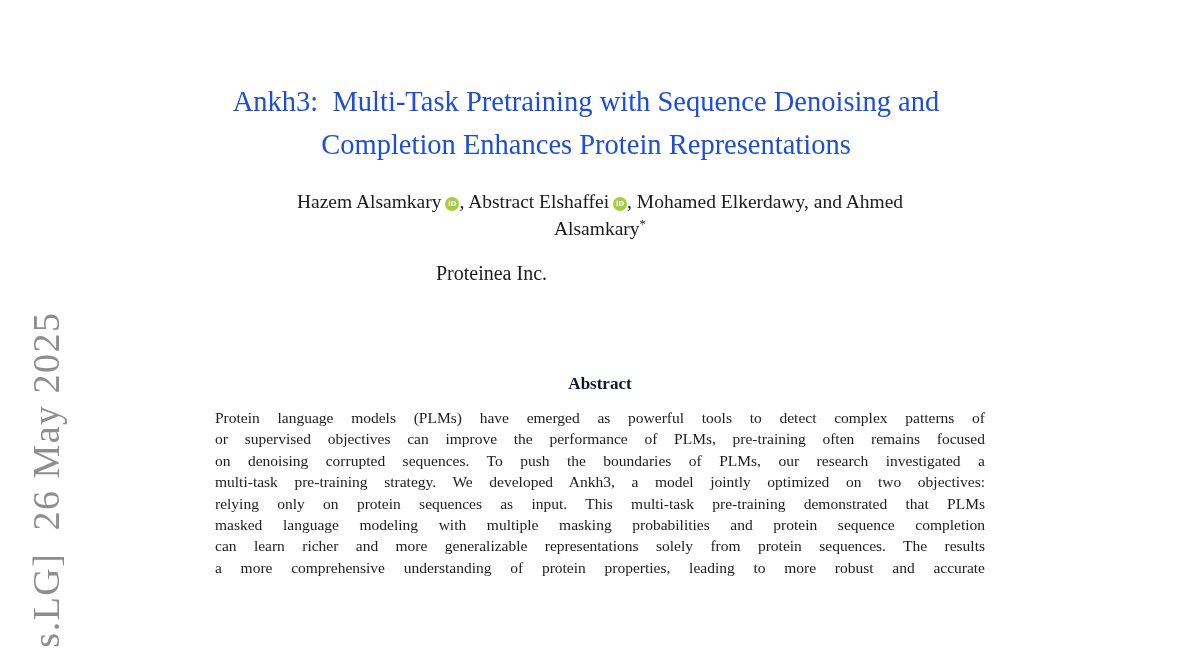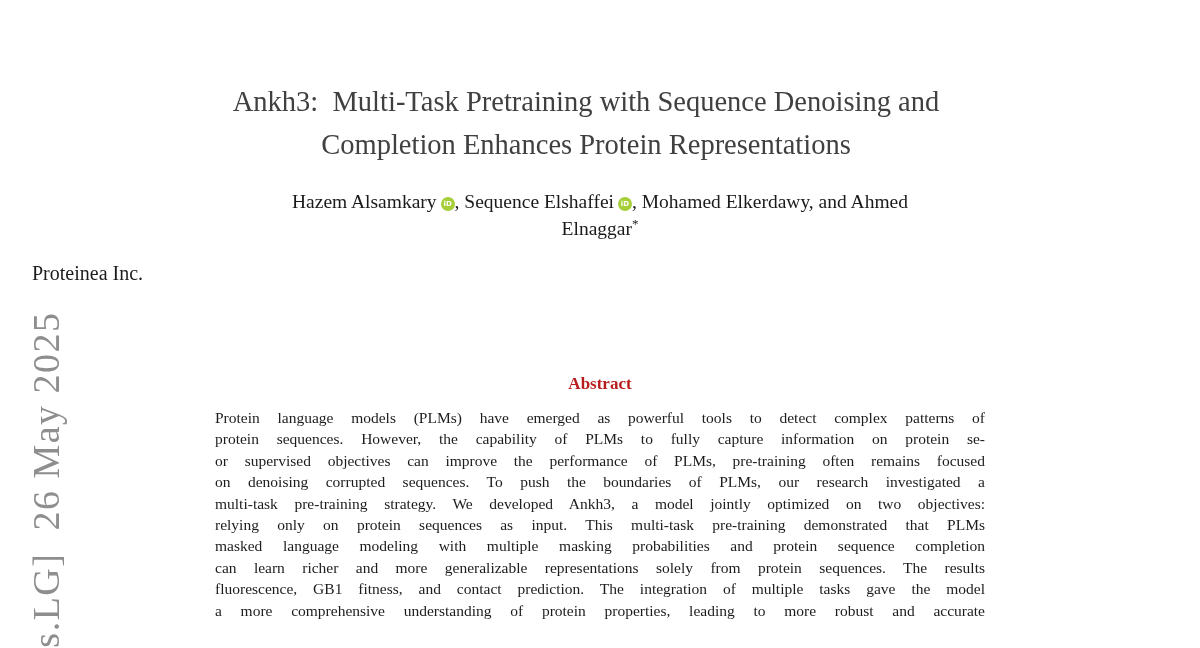--- a/index.html
+++ b/index.html
@@ -20,21 +20,21 @@
     color: #8e8e8e;
     white-space: pre;
     letter-spacing: 1.5px;
   }
   .title-block {
     position: absolute;
     top: 80px; left: 0; width: 1172px;
     text-align: center;
     font-size: 28.5px;
     line-height: 43px;
-    color: #404040;
+    color: #1d4ed8;
   }
   .title-line { white-space: pre; }
   .authors-block {
     position: absolute;
     top: 188px; left: 0; width: 1200px;
     text-align: center;
     font-size: 19.5px;
     line-height: 27px;
     color: #1a1a1a;
   }
@@ -54,31 +54,30 @@
     margin-left: 4px;
   }
   .footnote-sup {
     font-size: 13px;
     vertical-align: super;
     line-height: 0;
   }
   .affiliation-block {
     position: absolute;
     top: 262px; left: 0; width: 983px;
-    text-align: left;
+    text-align: center;
     font-size: 20px;
-    padding-left: 32px;
   }
   .abstract-heading {
     position: absolute;
     top: 374px; left: 0; width: 1200px;
     text-align: center;
     font-size: 17px;
     font-weight: bold;
-    color: #b91c1c;
+    color: #0f172a;
   }
   .abstract-body {
     position: absolute;
     top: 407px; left: 215px; width: 770px;
     font-size: 15.5px;
     color: #1c1c1c;
   }
   .abstract-line {
     line-height: 21.4px;
     text-align: justify;
@@ -90,35 +89,33 @@
 
 <div class="watermark">cs.LG]  26 May 2025</div>
 
 <div class="title-block">
   <div class="title-line">Ankh3:  Multi-Task Pretraining with Sequence Denoising and</div>
   <div class="title-line">Completion Enhances Protein Representations</div>
 </div>
 
 <div class="authors-block">
   <div>
-    <span class="author-seg">Hazem Alsamkary</span><span class="orcid"><span>iD</span></span><span class="author-seg">, Sequence Elshaffei</span><span class="orcid"><span>iD</span></span><span class="author-seg">, Mohamed Elkerdawy, and Ahmed</span>
+    <span class="author-seg">Hazem Alsamkary</span><span class="orcid"><span>iD</span></span><span class="author-seg">, Abstract Elshaffei</span><span class="orcid"><span>iD</span></span><span class="author-seg">, Mohamed Elkerdawy, and Ahmed</span>
   </div>
   <div>
-    <span class="author-seg">Elnaggar</span><sup class="footnote-sup">*</sup>
+    <span class="author-seg">Alsamkary</span><sup class="footnote-sup">*</sup>
   </div>
 </div>
 
 <div class="affiliation-block">Proteinea Inc.</div>
 
 <div class="abstract-heading">Abstract</div>
 
 <div class="abstract-body">
   <div class="abstract-line">Protein language models (PLMs) have emerged as powerful tools to detect complex patterns of</div>
-  <div class="abstract-line">protein sequences. However, the capability of PLMs to fully capture information on protein se-</div>
   <div class="abstract-line">or supervised objectives can improve the performance of PLMs, pre-training often remains focused</div>
   <div class="abstract-line">on denoising corrupted sequences. To push the boundaries of PLMs, our research investigated a</div>
   <div class="abstract-line">multi-task pre-training strategy. We developed Ankh3, a model jointly optimized on two objectives:</div>
   <div class="abstract-line">relying only on protein sequences as input. This multi-task pre-training demonstrated that PLMs</div>
   <div class="abstract-line">masked language modeling with multiple masking probabilities and protein sequence completion</div>
   <div class="abstract-line">can learn richer and more generalizable representations solely from protein sequences. The results</div>
-  <div class="abstract-line">fluorescence, GB1 fitness, and contact prediction. The integration of multiple tasks gave the model</div>
   <div class="abstract-line">a more comprehensive understanding of protein properties, leading to more robust and accurate</div>
 </div>
 
 </body></html>

